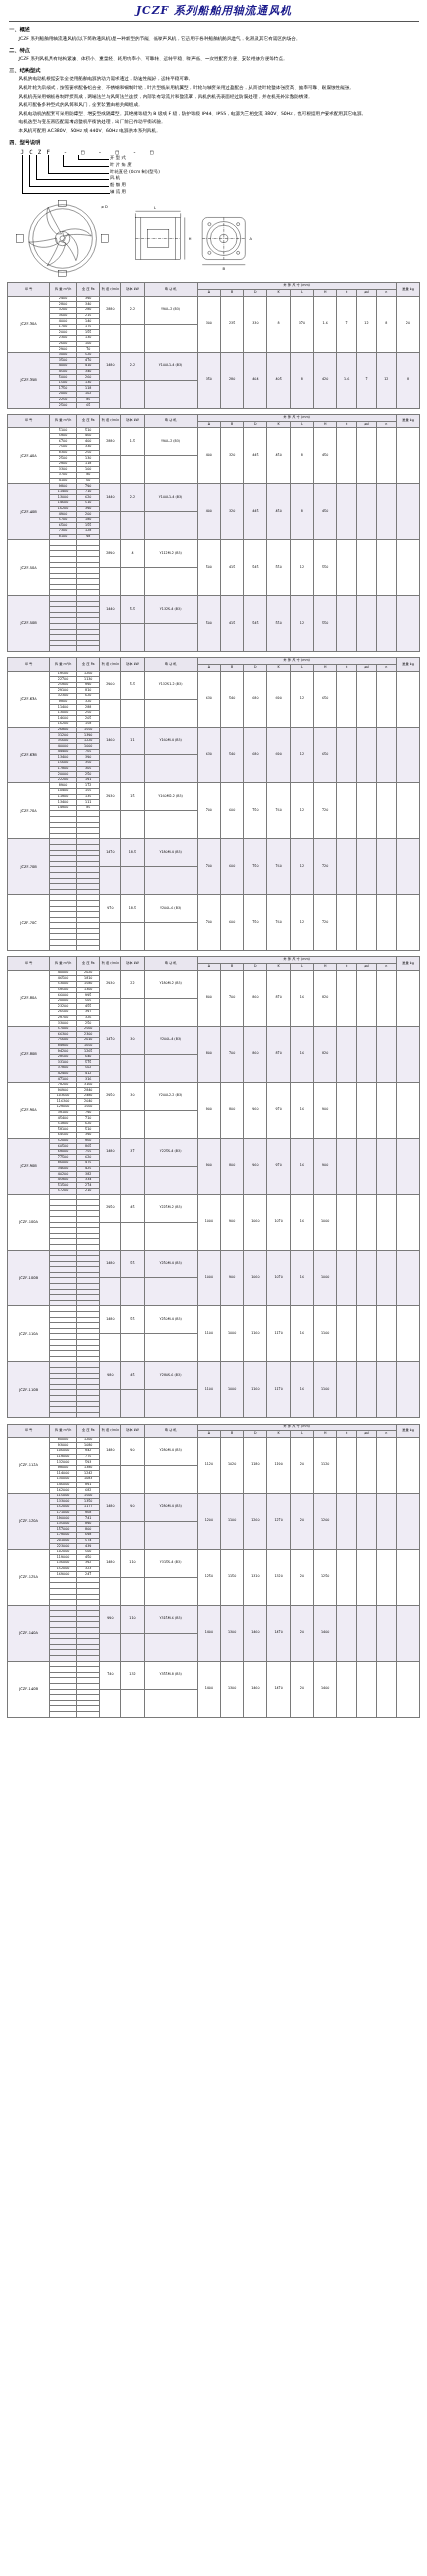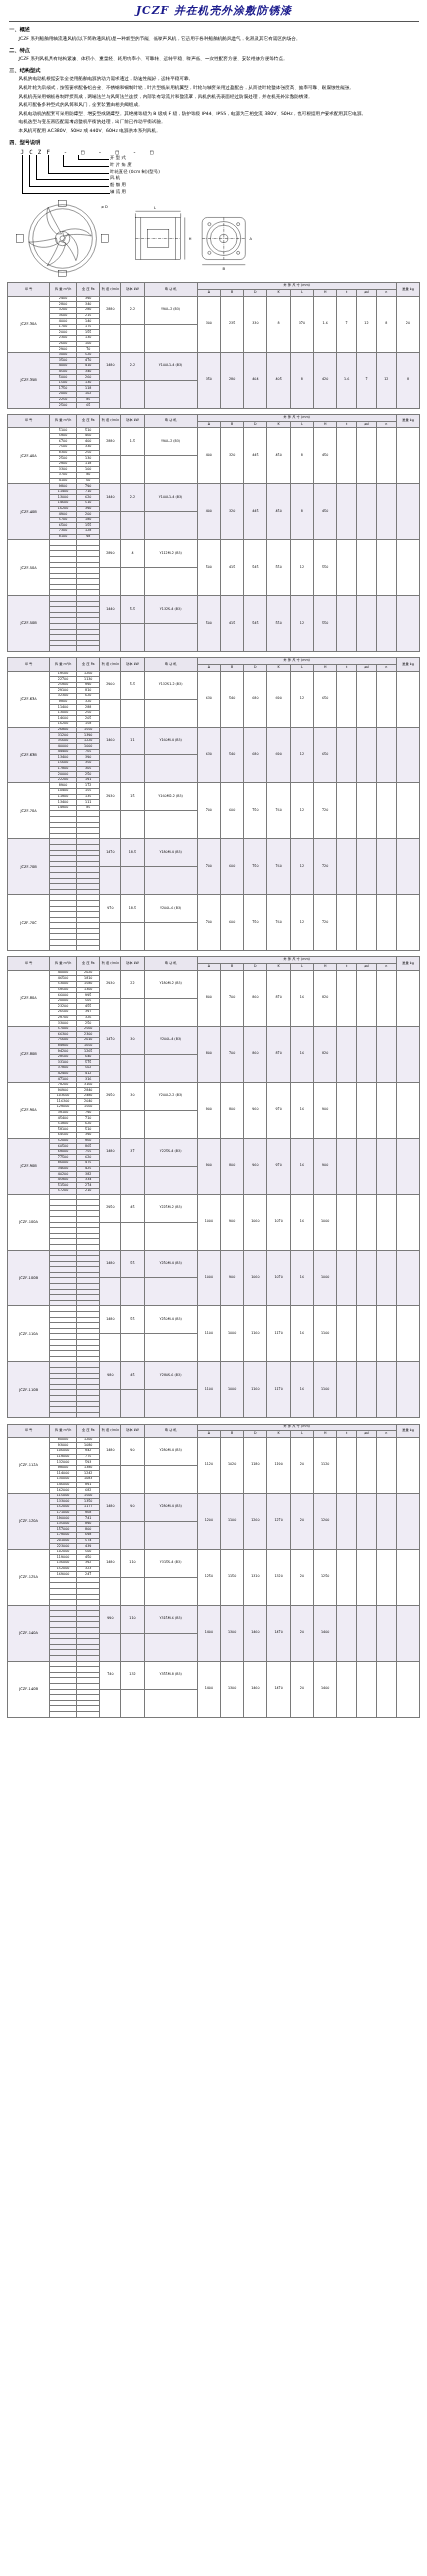--- a/index.html
+++ b/index.html
@@ -61,21 +61,21 @@
   }
   table.spec td.model{font-size:3.6px;}
   .band-a{background:#ffffff;}
   .band-b{background:#efecf5;}
 </style>
 </head>
 <body>
 
 <div class="page">
 
-  <div class="title">JCZF 并在机壳外涂敷防锈漆</div>
+  <div class="title">JCZF 系列船舶用轴流通风机</div>
   <hr class="rule">
 
   <div class="body-text">
     <div class="sec-head">一、概述</div>
     <p class="para">JCZF 系列船舶用轴流通风机(以下简称通风机)是一种新型的节能、低噪声风机，它适用于各种船舶机舱风道气，化器及其它有需区的场合。</p>
 
     <div class="sec-head">二、特点</div>
     <p class="para">JCZF 系列风机具有结构紧凑、体积小、重量轻、耗用功率小、可靠转、运转平稳、噪声低、一次性配套方便、安装维修方便等特点。</p>
 
     <div class="sec-head">三、结构型式</div>

